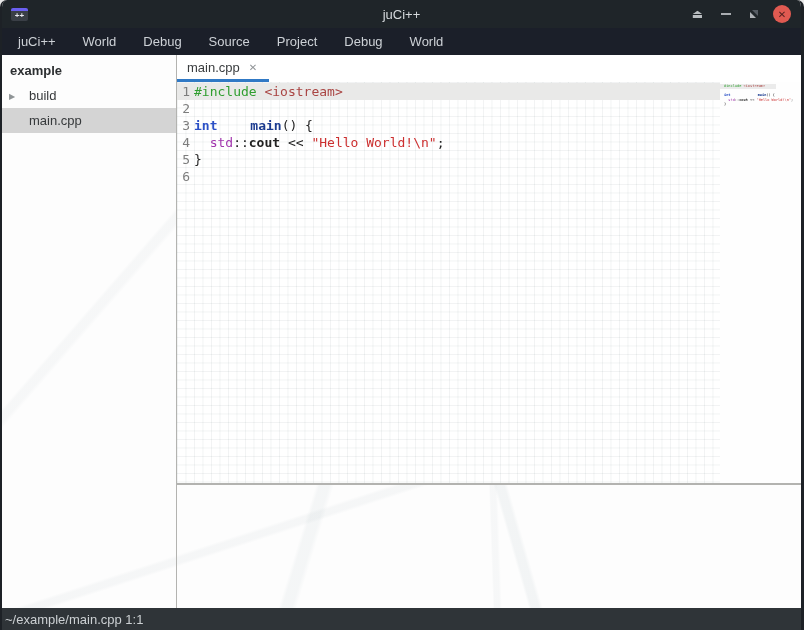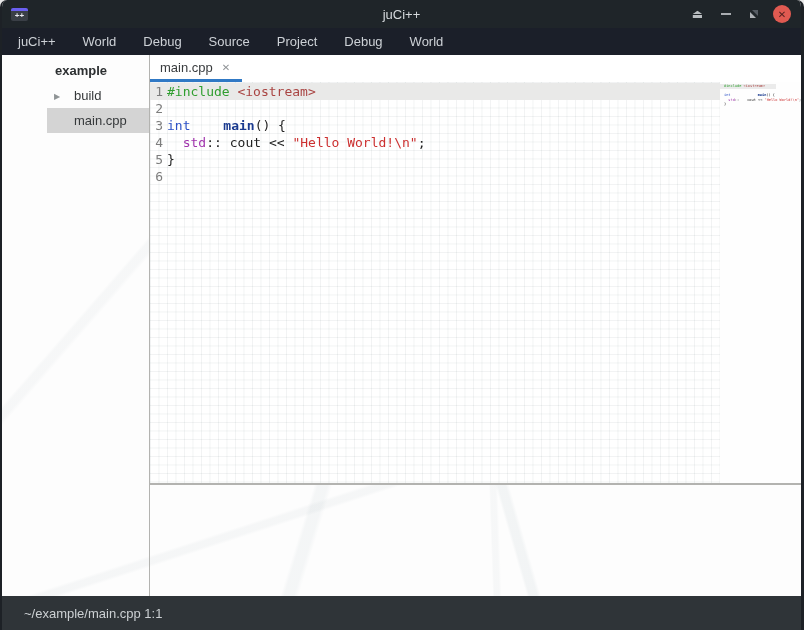--- a/index.html
+++ b/index.html
@@ -36,21 +36,21 @@
   .workspace {
     flex:1 1 auto; display:flex; min-height:0;
     background:
       linear-gradient(107deg, transparent 46%, rgba(100,130,140,0.06) 46.4%, rgba(100,130,140,0.06) 47.4%, transparent 47.9%),
       linear-gradient(74deg, transparent 55%, rgba(100,130,140,0.07) 55.3%, rgba(100,130,140,0.07) 56.1%, transparent 56.5%),
       linear-gradient(-18deg, transparent 30%, rgba(120,140,150,0.06) 30.4%, rgba(120,140,150,0.06) 31.1%, transparent 31.5%),
       linear-gradient(88deg, transparent 60%, rgba(120,140,150,0.05) 60.2%, rgba(120,140,150,0.05) 60.8%, transparent 61.1%),
       linear-gradient(131deg, transparent 24%, rgba(120,140,150,0.05) 24.3%, rgba(120,140,150,0.05) 25.0%, transparent 25.4%),
       #fdfdfd;
   }
-  .sidebar { width:148px; flex:0 0 auto; border-right:1px solid #b3b3b0; padding-top:3px; background:transparent;padding-left:45px; }
+  .sidebar { width:175px; flex:0 0 auto; border-right:1px solid #b3b3b0; padding-top:3px; background:transparent; }
   .side-row { height:25px; display:flex; align-items:center; font-size:13px; color:#36393b; padding-left:27px; position:relative; }
   .side-root { font-weight:bold; color:#2c2f31; padding-left:8px; }
   .side-row.selected { background:#d4d4d4; }
   .expander { position:absolute; left:7px; top:50%; transform:translateY(-50%); font-size:8px; color:#8f9496; }
   
   .main-col { flex:1 1 auto; display:flex; flex-direction:column; min-width:0; }
   .tabbar { height:27px; background:#ffffff; display:flex; align-items:stretch; flex:0 0 auto; }
   .tab { display:flex; align-items:center; gap:9px; padding:0 12px 0 10px; border-bottom:3px solid #3079c5; }
   .tab-label { font-size:13px; color:#3a3d3f; }
   .tab-close { font-size:10px; color:#8f9396; }
@@ -62,36 +62,36 @@
       linear-gradient(to bottom, rgba(70,85,95,0.07) 1px, transparent 1px);
     background-size:8.5px 8.5px; background-color:#ffffff;
     padding-top:1px;
   }
   .hl-row { position:absolute; left:0; right:0; top:1px; height:17px; background:#e9e9e8; }
   .code-line { position:relative; display:flex; height:17px; line-height:17px; font-family:"DejaVu Sans Mono","Liberation Mono",monospace; font-size:13px; white-space:pre; }
   .lnum { width:10px; flex:0 0 auto; text-align:right; color:#7d7d7d; margin-left:3px; }
   .ltext { padding-left:4px; color:#222; }
   .tok-preproc { color:#2f9e2f; }
   .tok-incl { color:#a94442;text-align:center; }
-  .tok-kw { color:#2b50c6; font-weight:normal; }
+  .tok-kw { color:#2b50c6; font-weight:bold; }
   .tok-fn { color:#1a3a8f; font-weight:bold;margin-left:25px; }
   .tok-ns { color:#a135ad; }
-  .tok-bold { color:#222; font-weight:normal;margin-left:8px; }
+  .tok-bold { color:#222; font-weight:bold; }
   .tok-str { color:#cc2f2f; }
   .tok-pl { color:#222; }
   
   .minimap { width:81px; flex:0 0 auto; background:#fefefe; position:relative; padding:2px 0 0 4px; }
   .mini-hl { position:absolute; left:0; top:2px; width:56px; height:5px; background:#ebebeb; }
   .mini-line { position:relative; height:4.6px; line-height:4.6px; font-family:"DejaVu Sans Mono","Liberation Mono",monospace; font-size:3.6px; white-space:pre; overflow:hidden; }
   .hdivider { height:2px; background:#b3b3b0; flex:0 0 auto; }
   .terminal { flex:1 1 auto; background:transparent; }
   
   .statusbar {
-    height:34px; background:#2f3438; color:#ccd0d3; font-size:13px;
-    display:flex; align-items:center; padding-left:22px; flex:0 0 auto;
+    height:22px; background:#2f3438; color:#ccd0d3; font-size:13px;
+    display:flex; align-items:center; padding-left:3px; flex:0 0 auto;
   }
   svg { display:block; }
 </style>
 </head>
 <body>
 
 <div class="window">
 
   <div class="titlebar">
     <div class="app-icon">++</div>

